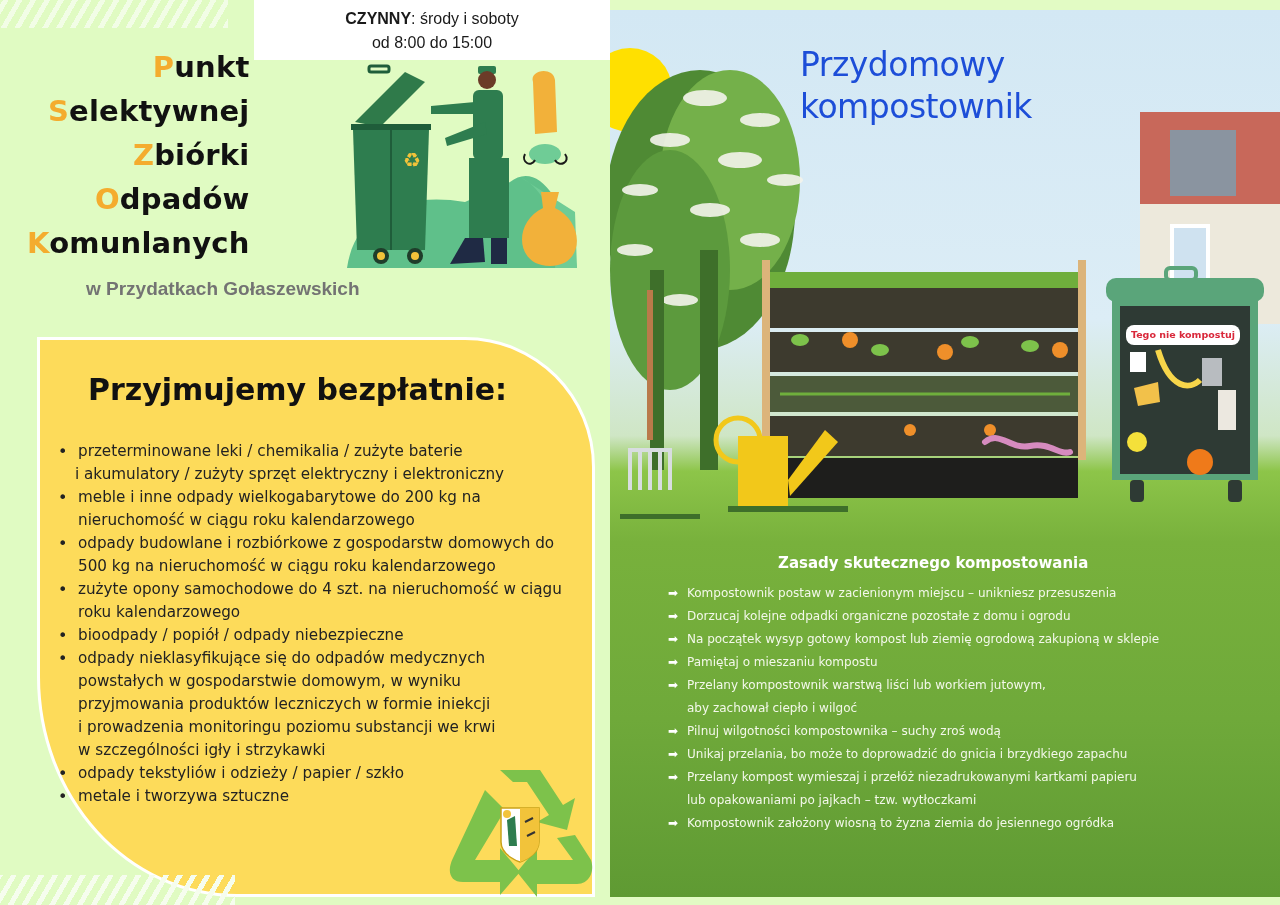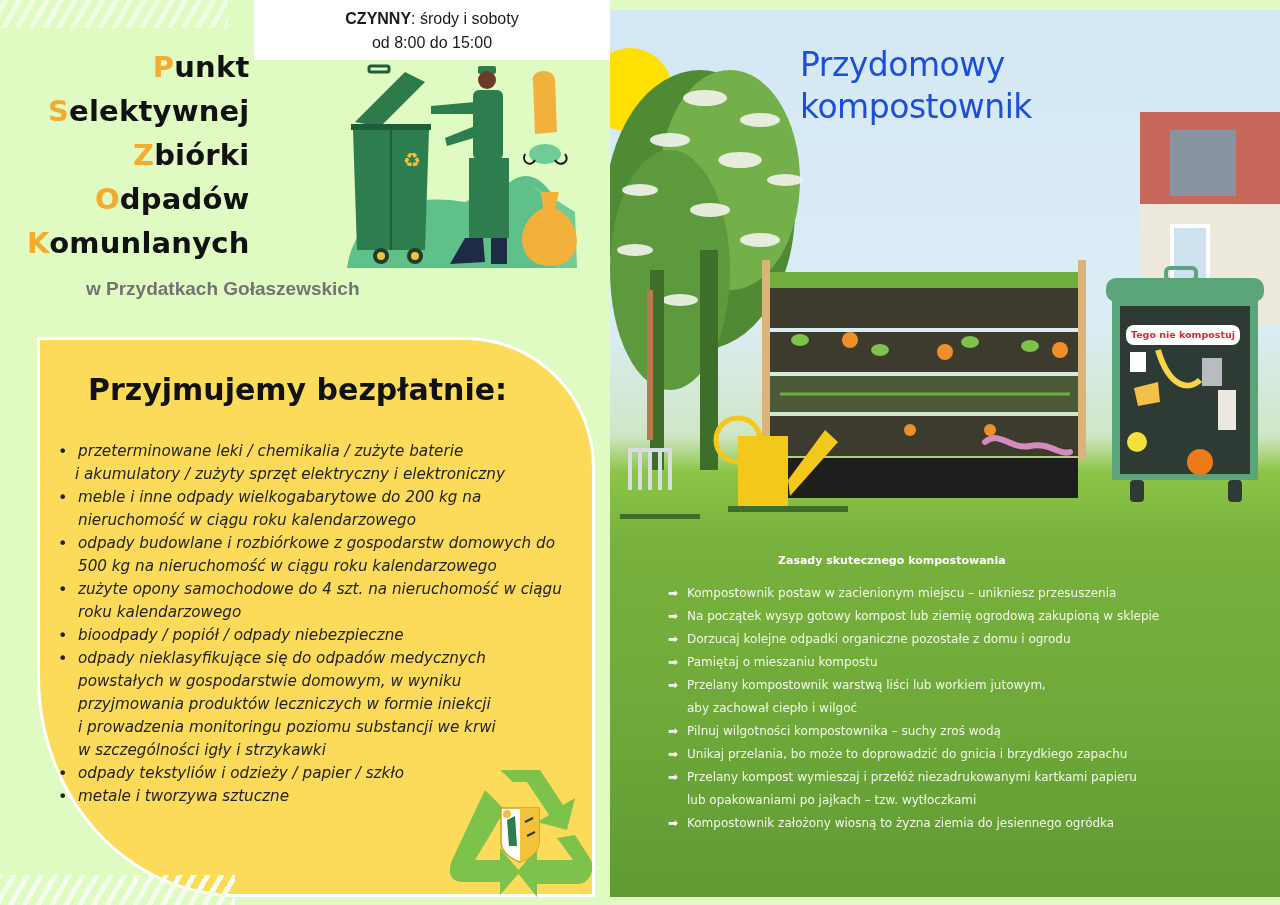--- a/index.html
+++ b/index.html
@@ -29,34 +29,34 @@
 
   
   .yellow { position: absolute; left: 37px; top: 337px; width: 558px; height: 560px; background: #fddb5a;
     border: 3px solid #ffffff; border-radius: 0 130px 0 200px / 0 130px 0 220px; }
   .accept-title { position: absolute; left: 62px; top: 372px; font-family: "DejaVu Sans", sans-serif; font-weight: bold;
     font-size: 30px; color: #111; white-space: nowrap; margin-left: 26px; }
   .accept-list { position: absolute; left: 56px; top: 440px; width: 540px; list-style: none;
     font-family: "DejaVu Sans", sans-serif; font-size: 15.2px; color: #222; line-height: 23px; }
   .accept-list li { position: relative; padding-left: 22px; }
   .accept-list li::before { content: "•"; position: absolute; left: 2px; top: 0; font-size: 16px; }
-  .accept-list li .line { display: block; white-space: nowrap; font-style: italic; }
+  .accept-list li .line { display: block; white-space: nowrap; }
   .accept-list li .line.indent-half { margin-left: -3px; }
 
   .recycle { position: absolute; left: 445px; top: 760px; width: 150px; height: 145px; }
 
   
   .right { position: absolute; left: 610px; top: 10px; width: 670px; height: 887px; overflow: hidden;
     background: linear-gradient(180deg, #d3e8f4 0%, #dcedf6 35%, #cfe6c5 48%, #8dc549 52%, #78b13c 60%, #6fa93a 80%, #5f9a33 100%); }
   .right-title { position: absolute; left: 800px; top: 44px; width: 270px; text-align: left;
     font-family: "DejaVu Sans", sans-serif; font-weight: normal; font-size: 33px; color: #1d4ed8; line-height: 42px; letter-spacing: -0.5px; }
   .scene { position: absolute; left: 610px; top: 10px; width: 670px; height: 530px; }
 
   .rules-title { position: absolute; left: 778px; top: 554px; font-family: "DejaVu Sans", sans-serif; font-weight: bold;
-    font-size: 11px; color: #ffffff; white-space: nowrap; }
+    font-size: 15px; color: #ffffff; white-space: nowrap; }
   .rules-list { position: absolute; left: 668px; top: 582px; list-style: none;
     font-family: "DejaVu Sans", sans-serif; font-size: 12px; color: #f3f8ea; line-height: 23px; }
   .rules-list li { position: relative; padding-left: 19px; white-space: nowrap; }
   .rules-list li::before { content: "➡"; position: absolute; left: 0; top: 0; font-size: 12px; color: #ffffff; }
   .rules-list li .line { display: block; }
 
   .bin-label { position: absolute; left: 1126px; top: 313px; width: 114px; height: 20px; background: #ffffff;
     border-radius: 8px; text-align: center; font-family: "DejaVu Sans", sans-serif; font-weight: bold; font-size: 9.5px;
     color: #d9283a; line-height: 20px; white-space: nowrap; margin-top: 12px; }
 </style>
@@ -273,24 +273,24 @@
 </div>
 
 <div class="bin-label">Tego nie kompostuj</div>
 
 <div class="rules-title">Zasady skutecznego kompostowania</div>
 <ul class="rules-list">
   <li>
       <span class="line">Kompostownik postaw w zacienionym miejscu – unikniesz przesuszenia</span>
     </li>
   <li>
+      <span class="line">Dorzucaj kolejne odpadki organiczne pozostałe z domu i ogrodu</span>
+    </li>
+  <li>
       <span class="line">Na początek wysyp gotowy kompost lub ziemię ogrodową zakupioną w sklepie</span>
-    </li>
-  <li>
-      <span class="line">Dorzucaj kolejne odpadki organiczne pozostałe z domu i ogrodu</span>
     </li>
   <li>
       <span class="line">Pamiętaj o mieszaniu kompostu</span>
     </li>
   <li>
       <span class="line">Przelany kompostownik warstwą liści lub workiem jutowym,</span>
       <span class="line">aby zachował ciepło i wilgoć</span>
     </li>
   <li>
       <span class="line">Pilnuj wilgotności kompostownika – suchy zroś wodą</span>

